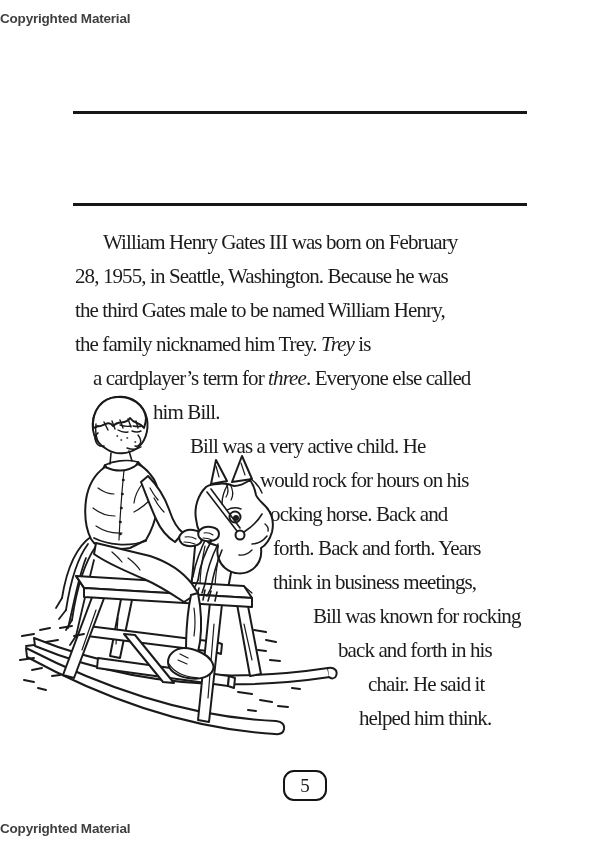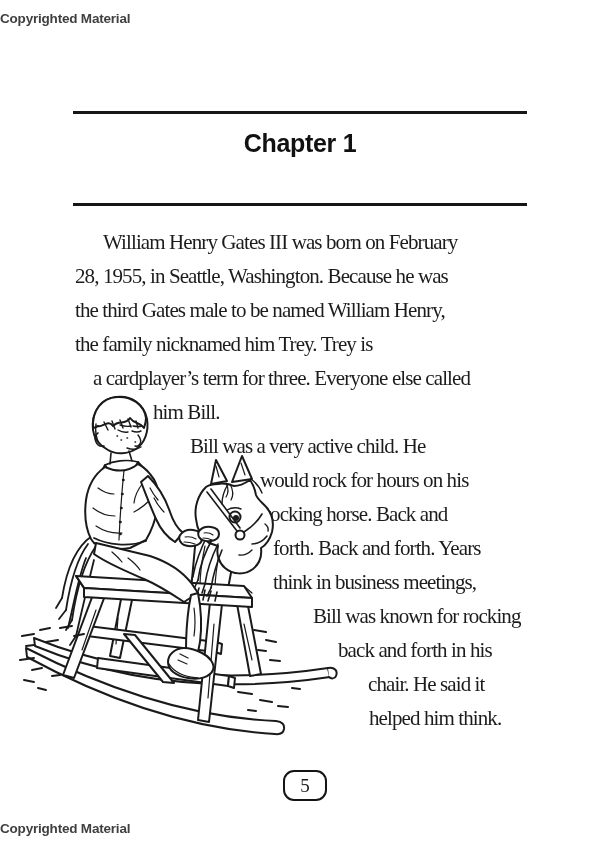--- a/index.html
+++ b/index.html
@@ -21,57 +21,56 @@
     position:absolute;left:0;top:126px;width:600px;text-align:center;
     font-family:"Liberation Sans", sans-serif;
     font-weight:800;font-size:25px;line-height:34px;color:#111111;
     letter-spacing:-0.3px;
   }
   .bodyline{
     position:absolute;white-space:nowrap;
     font-size:21px;line-height:30px;letter-spacing:-0.9px;
     color:#1c1c1c;
   }
-  .bodyline .it{}
+  .bodyline .it{font-style:italic;}
   .pagenum{
     position:absolute;left:283px;top:770px;width:44px;height:31px;
     border:2.5px solid #141414;border-radius:11px;box-sizing:border-box;
     display:flex;align-items:center;justify-content:center;
     font-size:19px;color:#1c1c1c;background:#ffffff;
   }
   svg.illus{position:absolute;left:8px;top:388px;width:340px;height:380px;}
   svg.illus *{vector-effect:none;}
 </style>
 </head>
 <body>
 
 <div class="copyright" style="top:11px">Copyrighted Material</div>
 
 <div class="rule" style="top:111px"></div>
 <div class="chapter">
-  <div>Chapter 1</div>
 </div>
 <div class="rule" style="top:203px"></div>
 
 <div>
     <div class="bodyline" style="left: 103px; top: 227px;"><span>William Henry Gates III was born on February</span></div>
     <div class="bodyline" style="left: 75px; top: 261px;"><span>28, 1955, in Seattle, Washington. Because he was</span></div>
     <div class="bodyline" style="left: 75px; top: 295px;"><span>the third Gates male to be named William Henry,</span></div>
     <div class="bodyline" style="left: 75px; top: 329px;"><span>the family nicknamed him Trey. </span><span class="it">Trey</span><span> is</span></div>
     <div class="bodyline" style="left: 75px; top: 363px; margin-left: 18px;"><span>a cardplayer’s term for </span><span class="it">three</span><span>. Everyone else called</span></div>
     <div class="bodyline" style="left: 153px; top: 397px;"><span>him Bill.</span></div>
     <div class="bodyline" style="left: 190px; top: 431px;"><span>Bill was a very active child. He</span></div>
     <div class="bodyline" style="left: 260px; top: 465px;"><span>would rock for hours on his</span></div>
     <div class="bodyline" style="left: 264px; top: 499px;"><span>rocking horse. Back and</span></div>
     <div class="bodyline" style="left: 273px; top: 533px;"><span>forth. Back and forth. Years</span></div>
     <div class="bodyline" style="left: 273px; top: 567px;"><span>think in business meetings,</span></div>
     <div class="bodyline" style="left: 269px; top: 601px; margin-left: 44px;"><span>Bill was known for rocking</span></div>
     <div class="bodyline" style="left: 338px; top: 635px;"><span>back and forth in his</span></div>
     <div class="bodyline" style="left: 368px; top: 669px;"><span>chair. He said it</span></div>
-    <div class="bodyline" style="left: 369px; top: 703px;"><span>helped him think.</span></div>
+    <div class="bodyline" style="left: 359px; top: 703px;"><span>helped him think.</span></div>
   </div>
 
 <svg class="illus" viewBox="0 0 340 380" fill="none" stroke="#1a1a1a" stroke-width="2" stroke-linecap="round" stroke-linejoin="round">
 
   <g>
     <path d="M26,250 Q160,304 320,280 L322,289 Q160,313 27,258 Z" fill="#fff"></path>
     <path d="M320,280 C327,279 330,283 328,288 C327,291 323,291 321,289" fill="#fff"></path>
   </g>
 
   <g>

